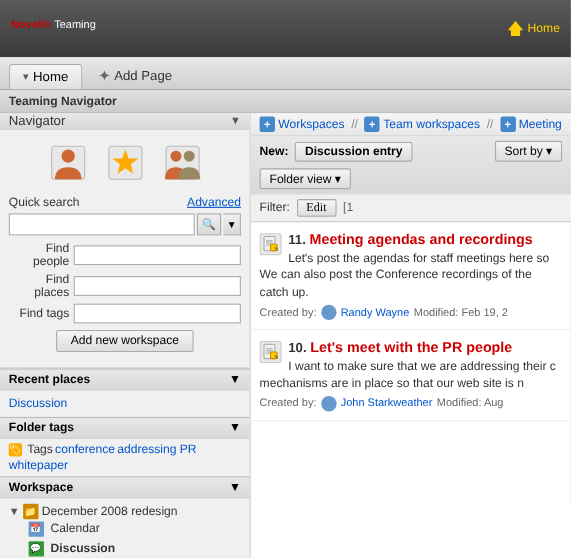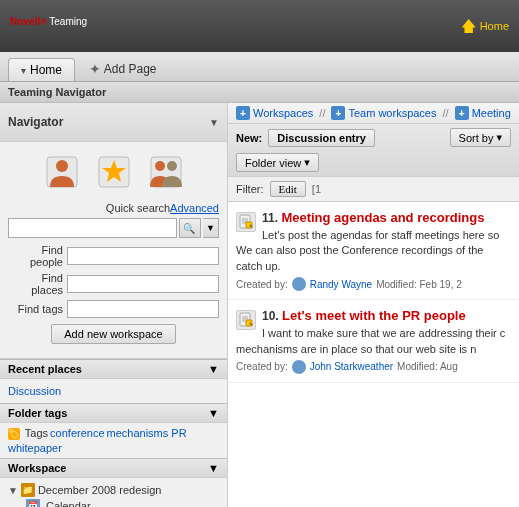--- a/index.html
+++ b/index.html
@@ -18,32 +18,32 @@
     .tab { background: linear-gradient(to bottom, #f5f5f5, #e0e0e0); border: 1px solid #aaa; border-bottom: none; border-radius: 4px 4px 0 0; padding: 4px 12px; font-size: 12px; display: flex; align-items: center; gap: 4px; cursor: pointer; }
     .tab .tab-arrow { font-size: 10px; color: #555; }
     .add-page { display: flex; align-items: center; gap: 3px; padding: 4px 10px; font-size: 12px; color: #333; cursor: pointer; margin-left: 4px; background: transparent; border: none; }
     .add-page .plus-icon { color: #666; font-size: 14px; }
 
     
     .main-area { display: flex; height: calc(507px - 66px); }
 
     
     .left-panel { width: 228px; background: #f0f0f0; border-right: 1px solid #ccc; overflow-y: auto; flex-shrink: 0; }
-    .panel-title { background: linear-gradient(to bottom, #e8e8e8, #d8d8d8); padding: 12px 8px; font-weight: bold; font-size: 12px; border-bottom: 1px solid #ccc; color: #333; display: flex; justify-content: space-between; align-items: center; }
+    .panel-title { background: linear-gradient(to bottom, #e8e8e8, #d8d8d8); padding: 0 8px; font-weight: normal; font-size: 12px; border-bottom: 1px solid #ccc; color: #333; display: flex; justify-content: space-between; align-items: center; }
     .panel-title .chevron { color: #555; font-size: 10px; }
 
     
     .teaming-nav-bar { background: linear-gradient(to bottom, #e0e0e0, #cccccc); padding: 4px 8px; font-weight: bold; font-size: 11px; border-bottom: 1px solid #bbb; color: #333; }
 
     
     .nav-section { padding: 8px; border-bottom: 1px solid #ccc; }
     .avatar-row { display: flex; gap: 8px; justify-content: center; margin-bottom: 8px; }
     .avatar { width: 44px; height: 44px; display: flex; flex-direction: column; align-items: center; justify-content: center; }
 
-    .quick-search-row { display: flex; align-items: center; justify-content: flex-end; margin-bottom: 4px; font-size: 11px; }
+    .quick-search-row { display: flex; align-items: center; justify-content: space-between; margin-bottom: 4px; font-size: 11px; }
     .quick-search-label { color: #333; }
     .advanced-link { color: #0055cc; text-decoration: underline; cursor: pointer; font-size: 11px; }
     .search-input-row { display: flex; align-items: center; gap: 2px; margin-bottom: 6px; }
     .search-input { flex: 1; border: 1px solid #aaa; padding: 2px 4px; font-size: 11px; height: 20px; }
     .search-btn { background: linear-gradient(to bottom, #f0f0f0, #d8d8d8); border: 1px solid #aaa; padding: 2px 4px; cursor: pointer; height: 20px; font-size: 10px; display: flex; align-items: center; }
     .search-dropdown { background: linear-gradient(to bottom, #f0f0f0, #d8d8d8); border: 1px solid #aaa; border-left: none; padding: 2px 3px; cursor: pointer; height: 20px; font-size: 9px; }
 
     .find-row { display: flex; align-items: center; margin-bottom: 4px; font-size: 11px; gap: 4px; }
     .find-label { width: 60px; text-align: right; color: #333; }
     .find-input { flex: 1; border: 1px solid #aaa; padding: 2px 4px; height: 18px; font-size: 11px; }
@@ -209,21 +209,21 @@
     <div class="section-header">
       <span>Folder tags</span>
       <span class="chevron">▼</span>
     </div>
     <div class="tags-row">
       <span style="font-size:11px;color:#333;">
         <span class="tag-icon">🏷</span>
         <span>Tags</span>
       </span>
       <span class="tag-item">conference</span>
-      <span class="tag-item">mechanisms PR</span>
+      <span class="tag-item">addressing PR</span>
       <span class="tag-item">whitepaper</span>
     </div>
 
     <div class="section-header">
       <span>Workspace</span>
       <span class="chevron">▼</span>
     </div>
     <div class="workspace-tree">
       <div class="tree-item">
         <span class="tree-toggle">▼</span>

